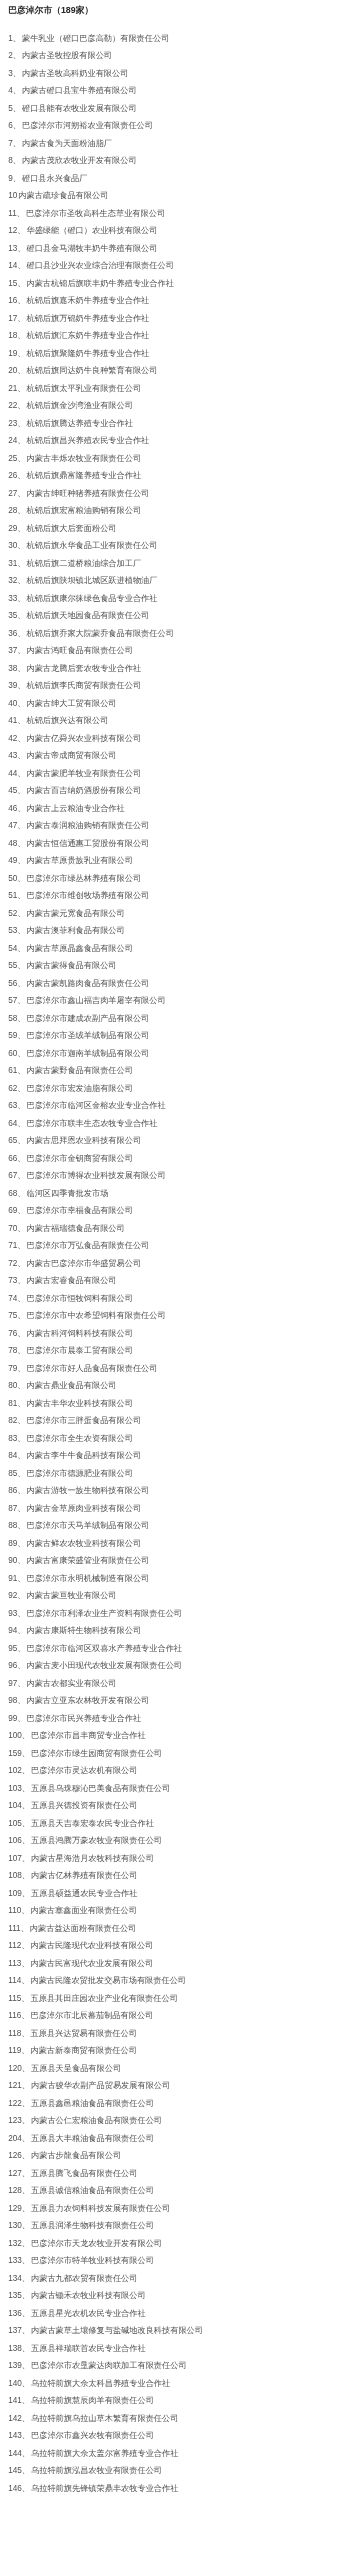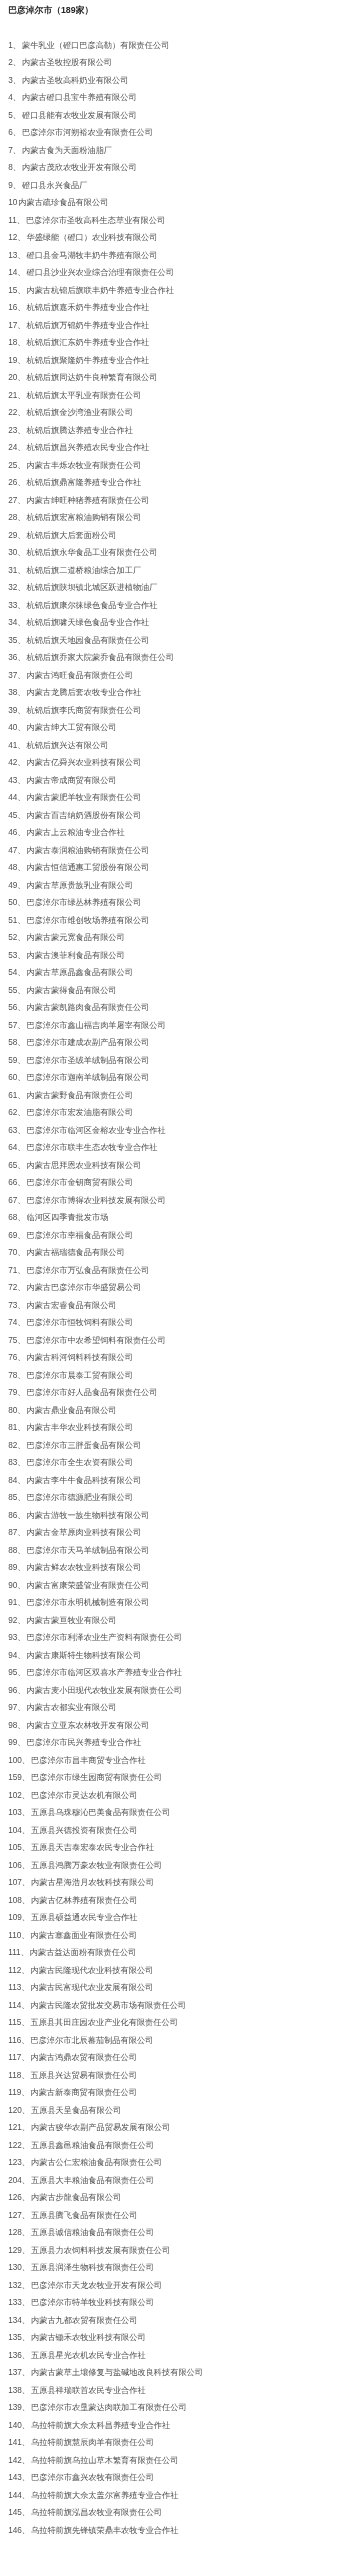--- a/index.html
+++ b/index.html
@@ -11,21 +11,21 @@
     overflow: hidden;
   }
   .page {
     box-sizing: border-box;
     width: 344px;
     height: 3340px;
     padding: 3.1px 7.2px 0 8.2px;
     font-family: "Liberation Sans", sans-serif;
   }
   .page-title {
-    margin: 0 0 18px 0;
+    margin: 0 0 11px 0;
     font-size: 8.8px;
     line-height: 15.5px;
     font-weight: bold;
     color: #262626;
     white-space: nowrap;
   }
   .company-list p.item {
     margin: 0;
     height: 17.5px;
     line-height: 17.5px;
@@ -70,21 +70,20 @@
       <p class="item"><span class="num">24、</span><span class="name">杭锦后旗昌兴养殖农民专业合作社</span></p>
       <p class="item"><span class="num">25、</span><span class="name">内蒙古丰烁农牧业有限责任公司</span></p>
       <p class="item"><span class="num">26、</span><span class="name">杭锦后旗鼎富隆养殖专业合作社</span></p>
       <p class="item"><span class="num">27、</span><span class="name">内蒙古绅旺种猪养殖有限责任公司</span></p>
       <p class="item"><span class="num">28、</span><span class="name">杭锦后旗宏富粮油购销有限公司</span></p>
       <p class="item"><span class="num">29、</span><span class="name">杭锦后旗大后套面粉公司</span></p>
       <p class="item"><span class="num">30、</span><span class="name">杭锦后旗永华食品工业有限责任公司</span></p>
       <p class="item"><span class="num">31、</span><span class="name">杭锦后旗二道桥粮油综合加工厂</span></p>
       <p class="item"><span class="num">32、</span><span class="name">杭锦后旗陕坝镇北城区跃进植物油厂</span></p>
       <p class="item"><span class="num">33、</span><span class="name">杭锦后旗康尔徕绿色食品专业合作社</span></p>
-      <p class="item"><span class="num">34、</span><span class="name">杭锦后旗啸天绿色食品专业合作社</span></p>
       <p class="item"><span class="num">35、</span><span class="name">杭锦后旗天地园食品有限责任公司</span></p>
       <p class="item"><span class="num">36、</span><span class="name">杭锦后旗乔家大院蒙乔食品有限责任公司</span></p>
       <p class="item"><span class="num">37、</span><span class="name">内蒙古鸿旺食品有限责任公司</span></p>
       <p class="item"><span class="num">38、</span><span class="name">内蒙古龙腾后套农牧专业合作社</span></p>
       <p class="item"><span class="num">39、</span><span class="name">杭锦后旗李氏商贸有限责任公司</span></p>
       <p class="item"><span class="num">40、</span><span class="name">内蒙古绅大工贸有限公司</span></p>
       <p class="item"><span class="num">41、</span><span class="name">杭锦后旗兴达有限公司</span></p>
       <p class="item"><span class="num">42、</span><span class="name">内蒙古亿舜兴农业科技有限公司</span></p>
       <p class="item"><span class="num">43、</span><span class="name">内蒙古帝成商贸有限公司</span></p>
       <p class="item"><span class="num">44、</span><span class="name">内蒙古蒙肥羊牧业有限责任公司</span></p>
@@ -152,21 +151,20 @@
       <p class="item"><span class="num">107、</span><span class="name">内蒙古星海浩月农牧科技有限公司</span></p>
       <p class="item"><span class="num">108、</span><span class="name">内蒙古亿林养殖有限责任公司</span></p>
       <p class="item"><span class="num">109、</span><span class="name">五原县硕益通农民专业合作社</span></p>
       <p class="item"><span class="num">110、</span><span class="name">内蒙古塞鑫面业有限责任公司</span></p>
       <p class="item"><span class="num">111、</span><span class="name">内蒙古益达面粉有限责任公司</span></p>
       <p class="item"><span class="num">112、</span><span class="name">内蒙古民隆现代农业科技有限公司</span></p>
       <p class="item"><span class="num">113、</span><span class="name">内蒙古民富现代农业发展有限公司</span></p>
       <p class="item"><span class="num">114、</span><span class="name">内蒙古民隆农贸批发交易市场有限责任公司</span></p>
       <p class="item"><span class="num">115、</span><span class="name">五原县其田庄园农业产业化有限责任公司</span></p>
       <p class="item"><span class="num">116、</span><span class="name">巴彦淖尔市北辰蕃茄制品有限公司</span></p>
-      <p class="item"><span class="num">117、</span><span class="name">内蒙古鸿鼎农贸有限责任公司</span></p>
       <p class="item"><span class="num">118、</span><span class="name">五原县兴达贸易有限责任公司</span></p>
       <p class="item"><span class="num">119、</span><span class="name">内蒙古新泰商贸有限责任公司</span></p>
       <p class="item"><span class="num">120、</span><span class="name">五原县天呈食品有限公司</span></p>
       <p class="item"><span class="num">121、</span><span class="name">内蒙古骏华农副产品贸易发展有限公司</span></p>
       <p class="item"><span class="num">122、</span><span class="name">五原县鑫邑粮油食品有限责任公司</span></p>
       <p class="item"><span class="num">123、</span><span class="name">内蒙古公仁宏粮油食品有限责任公司</span></p>
       <p class="item"><span class="num">204、</span><span class="name">五原县大丰粮油食品有限责任公司</span></p>
       <p class="item"><span class="num">126、</span><span class="name">内蒙古步龍食品有限公司</span></p>
       <p class="item"><span class="num">127、</span><span class="name">五原县腾飞食品有限责任公司</span></p>
       <p class="item"><span class="num">128、</span><span class="name">五原县诚信粮油食品有限责任公司</span></p>

